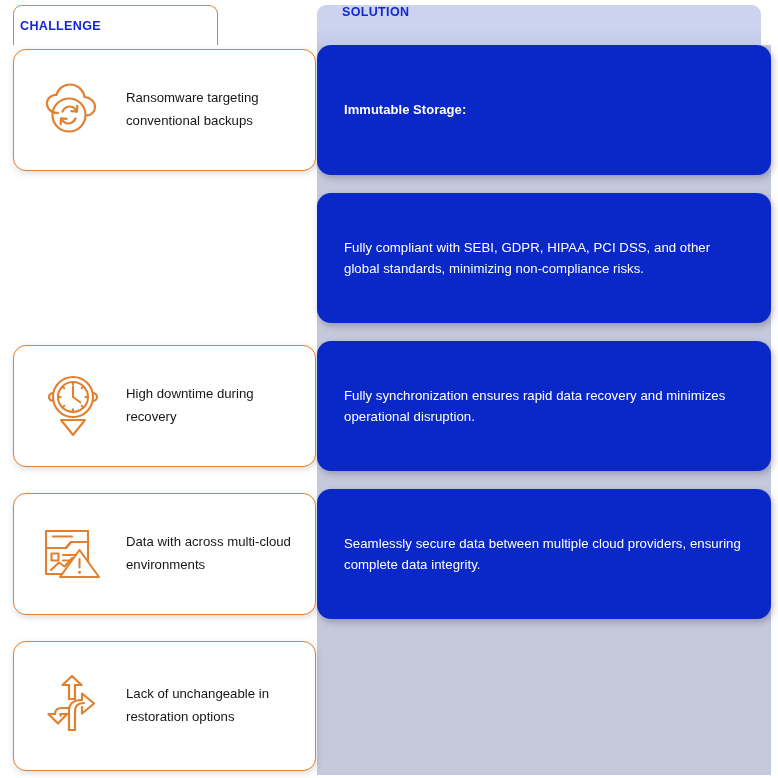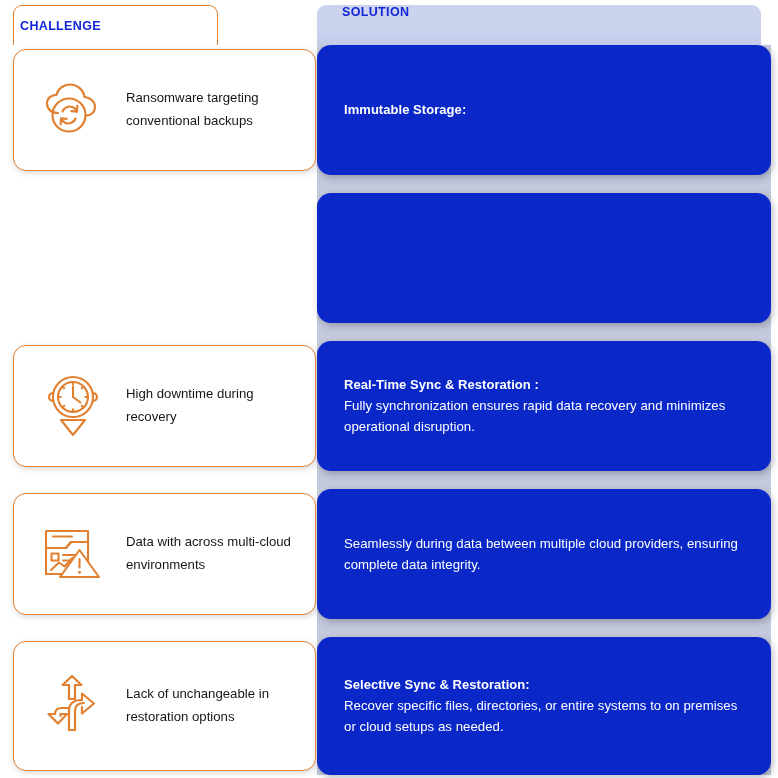--- a/index.html
+++ b/index.html
@@ -177,28 +177,28 @@
           <path d="M18.7 43.2 L19 37.4 L24.6 37.9"></path>
         </svg>
       </div>
       <div class="chal-text">Ransomware targeting conventional backups</div>
     </div>
   </div>
 
   <div class="row" style="top:193px;height:130px;">
     <div class="solution-block">
       <div class="solution-inner">
+        <div class="sol-body">Fully compliant with SEBI, GDPR, HIPAA, PCI DSS, and other global standards, minimizing non-compliance risks.</div>
       </div>
     </div>
   </div>
 
   <div class="row" style="top:341px;height:130px;">
     <div class="solution-block">
       <div class="solution-inner">
-        <div class="sol-title">Real-Time Sync &amp; Restoration :</div>
         <div class="sol-body">Fully synchronization ensures rapid data recovery and minimizes operational disruption.</div>
       </div>
     </div>
     <div class="challenge-card">
       <div class="chal-icon">
         <svg width="62" height="66" viewBox="0 0 62 66" fill="none" stroke="#e08030" stroke-width="2.1" stroke-linecap="round" stroke-linejoin="round">
           <circle cx="31" cy="24" r="20"></circle>
           <circle cx="31" cy="24" r="15"></circle>
           <path d="M31 24 V13.5"></path>
           <path d="M31 24 L38.5 29.5"></path>
@@ -215,21 +215,21 @@
           <path d="M19 47 H43 L31 62 Z"></path>
         </svg>
       </div>
       <div class="chal-text">High downtime during recovery</div>
     </div>
   </div>
 
   <div class="row" style="top:489px;height:130px;">
     <div class="solution-block">
       <div class="solution-inner">
-        <div class="sol-body">Seamlessly during data between multiple cloud providers, ensuring complete data integrity.</div>
+        <div class="sol-body">Seamlessly secure data between multiple cloud providers, ensuring complete data integrity.</div>
       </div>
     </div>
     <div class="challenge-card">
       <div class="chal-icon">
         <svg width="64" height="58" viewBox="0 0 64 58" fill="none" stroke="#e08030" stroke-width="2.1" stroke-linecap="round" stroke-linejoin="round">
           <path d="M5 6 H47 V17 H30 L25 23 H5 Z"></path>
           <path d="M12 11.5 H31"></path>
           <path d="M5 23 H25 L30 17 H47 V49 H5 Z"></path>
           <rect x="10.5" y="28.5" width="7" height="7"></rect>
           <path d="M22 30 H38"></path>
@@ -239,26 +239,20 @@
           <path d="M38.5 25 L58 52 H19 Z" fill="#ffffff"></path>
           <path d="M38.5 34 V42.5"></path>
           <circle cx="38.5" cy="47.2" r="1.5" fill="#e08030" stroke="none"></circle>
         </svg>
       </div>
       <div class="chal-text">Data with across multi-cloud environments</div>
     </div>
   </div>
 
   <div class="row" style="top:637px;height:138px;">
-    <div class="solution-block">
-      <div class="solution-inner">
-        <div class="sol-title">Selective Sync &amp; Restoration:</div>
-        <div class="sol-body">Recover specific files, directories, or entire systems to on premises or cloud setups as needed.</div>
-      </div>
-    </div>
     <div class="challenge-card">
       <div class="chal-icon">
         <svg width="62" height="62" viewBox="0 0 62 62" fill="none" stroke="#e08030" stroke-width="2.2" stroke-linecap="round" stroke-linejoin="round">
           <path d="M27 55 V36 C27 28 32 25 40 25"></path>
           <path d="M33 55 V36 C33 31 36 28 42 28"></path>
           <path d="M27 55 H33"></path>
           <path d="M40 25 V18.5 L52 28.5 L40 38.5 V32"></path>
           <path d="M27 24 V10"></path>
           <path d="M33 24 V10"></path>
           <path d="M27 10 H20.5 L30 1 L39.5 10 H33"></path>

